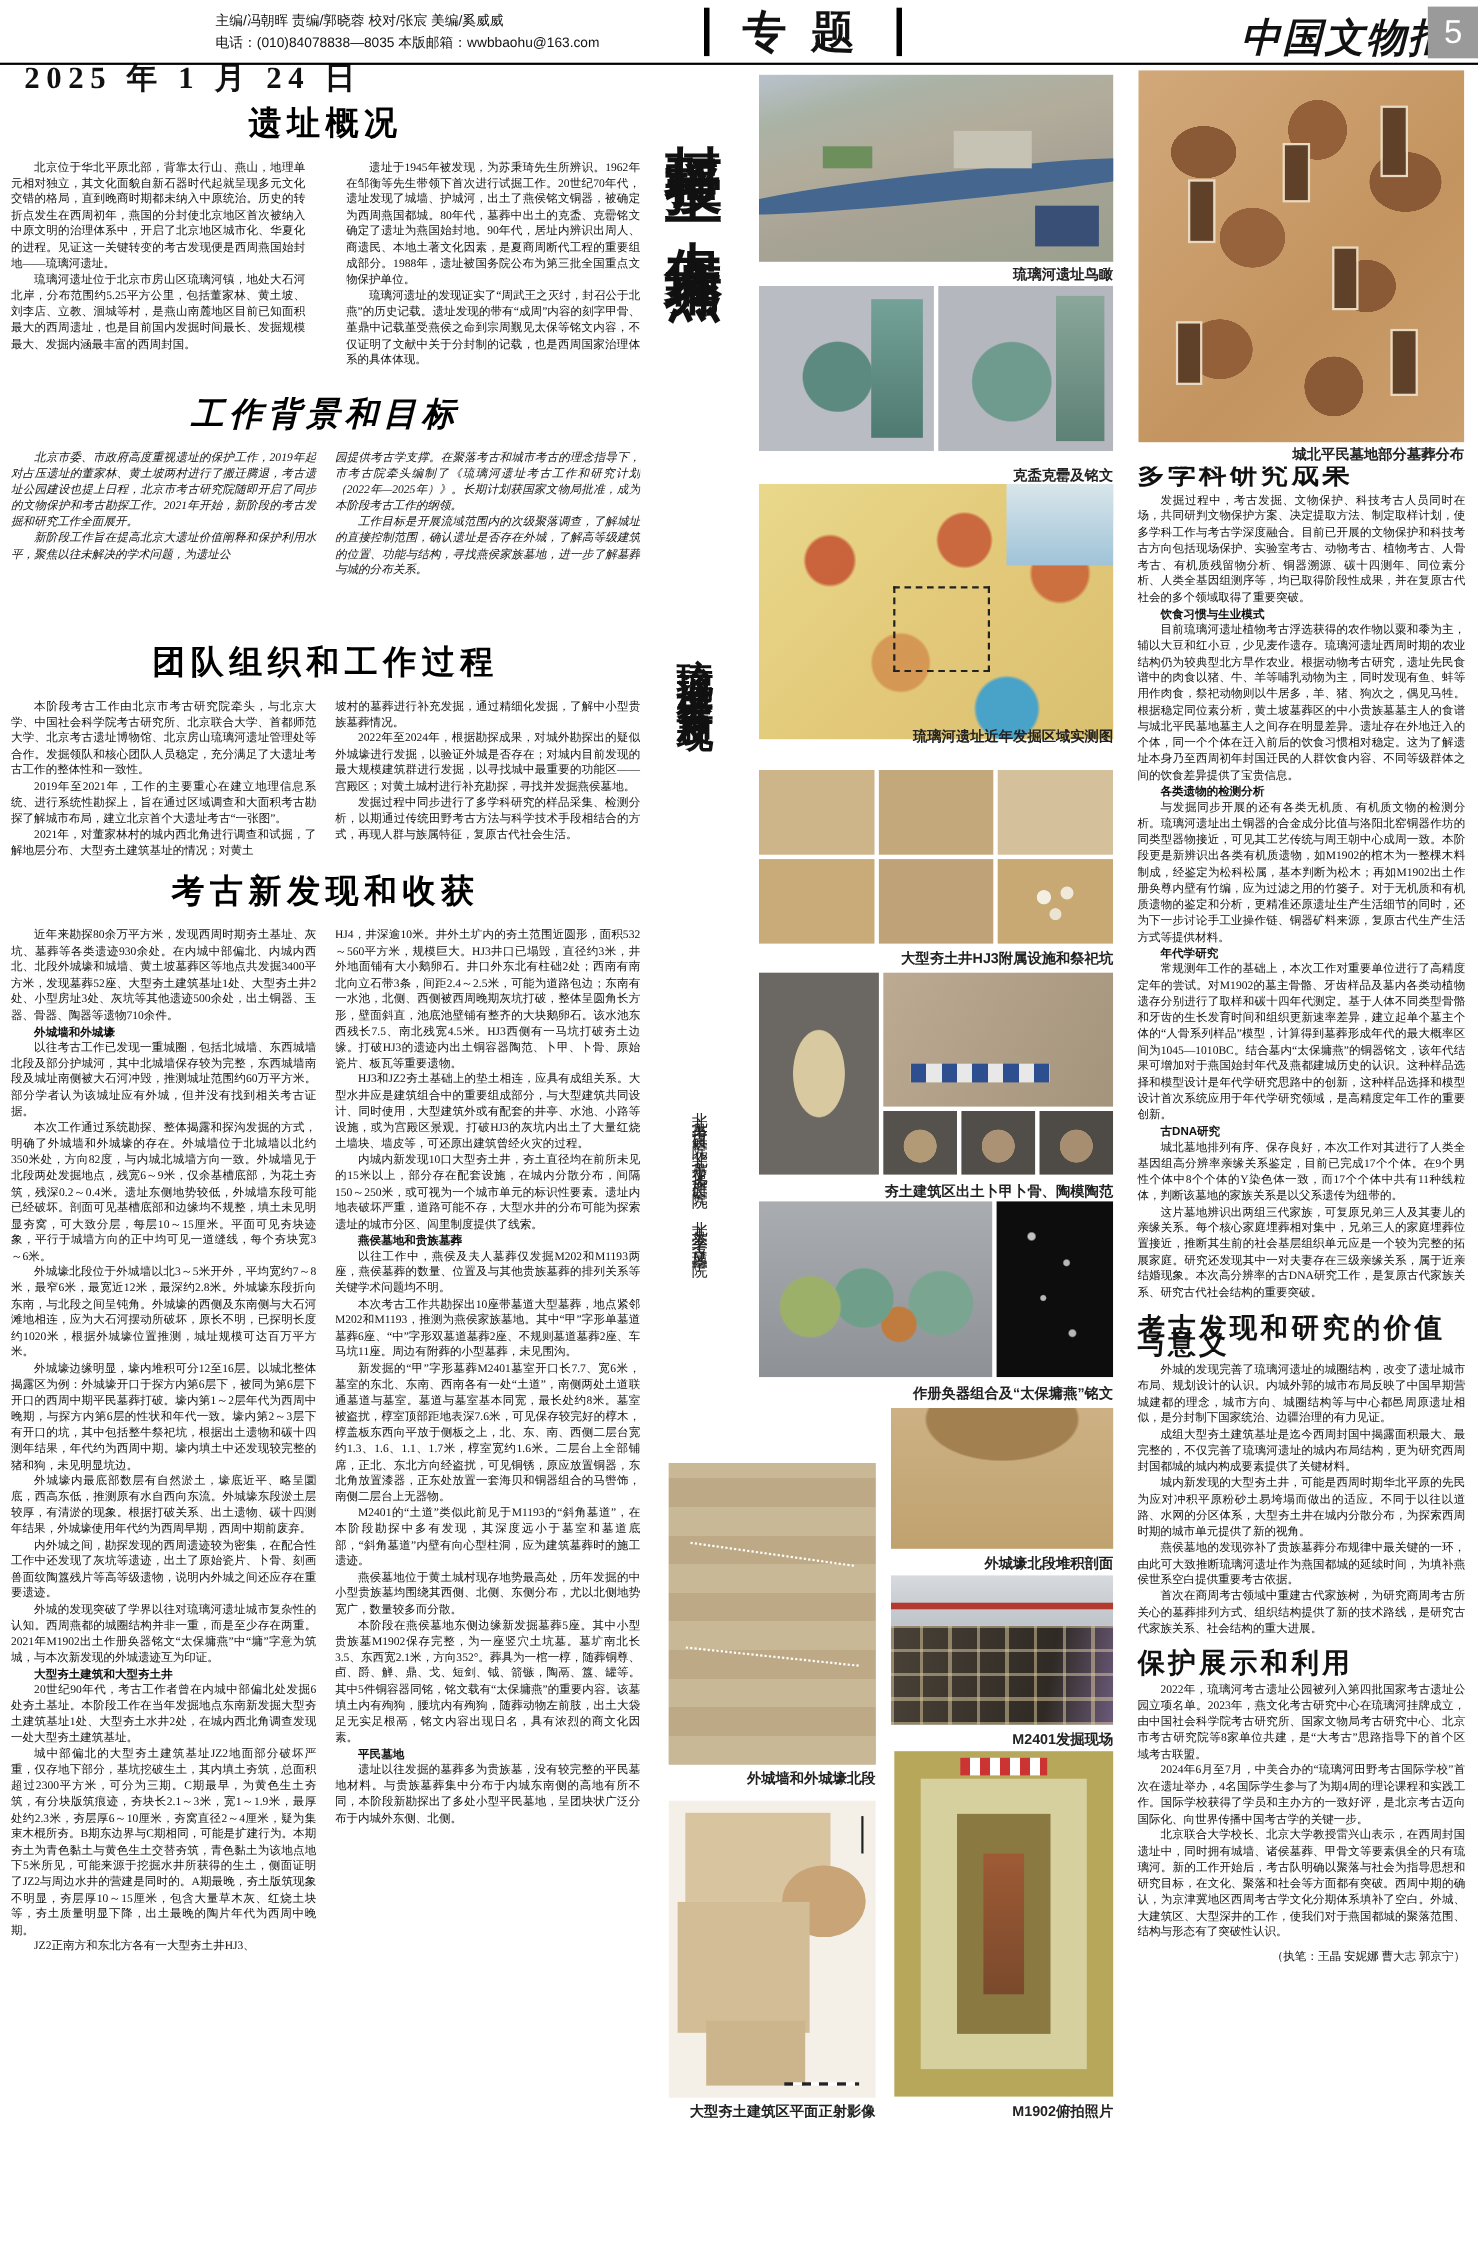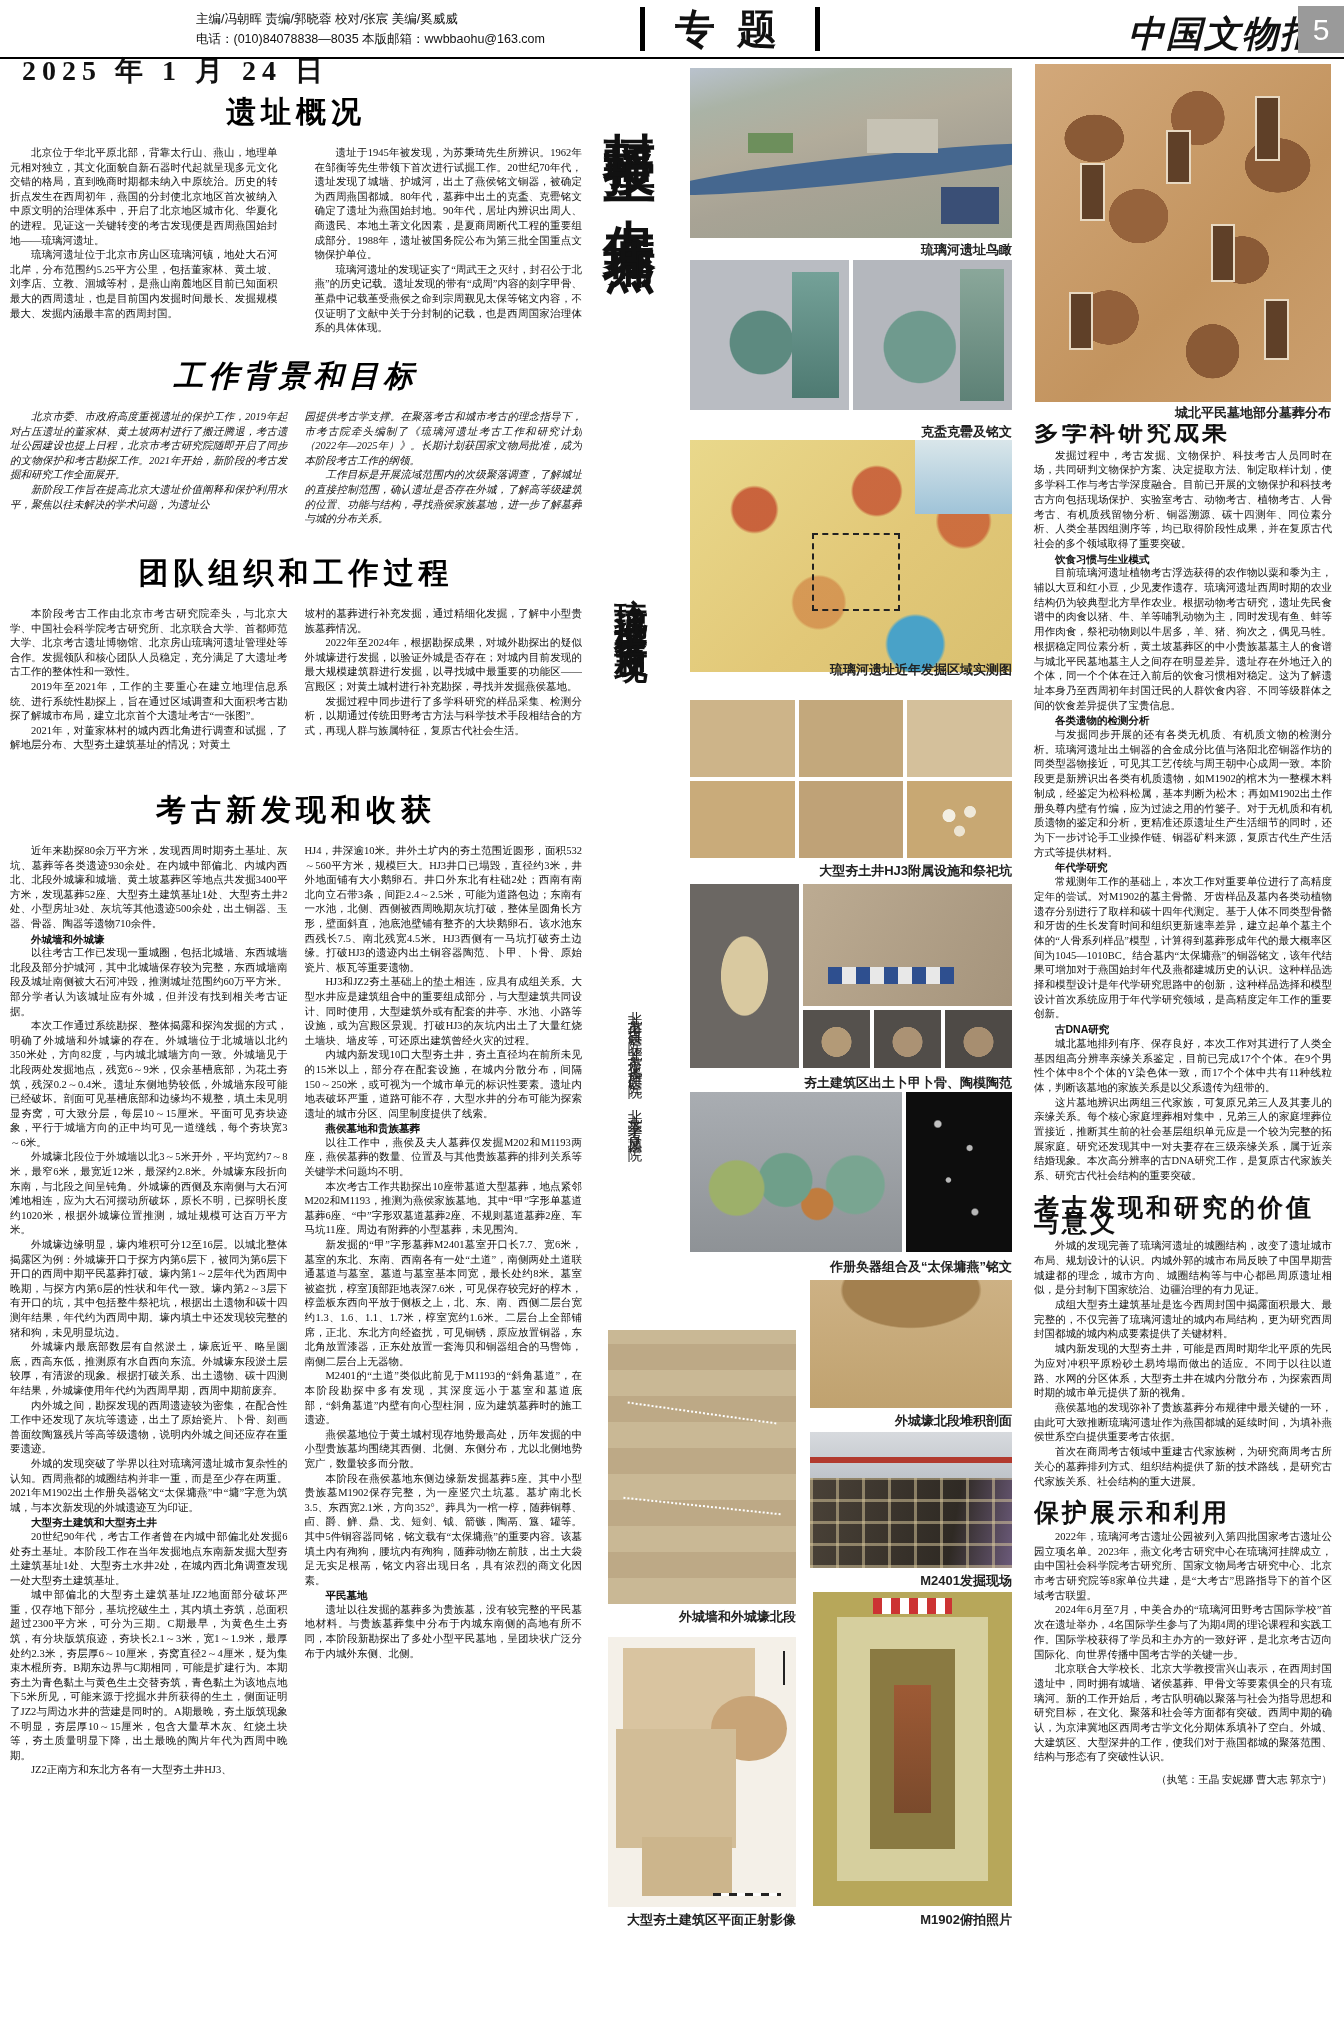--- a/index.html
+++ b/index.html
@@ -85,21 +85,21 @@
           <p class="blk-p">北京市委、市政府高度重视遗址的保护工作，2019年起对占压遗址的董家林、黄土坡两村进行了搬迁腾退，考古遗址公园建设也提上日程，北京市考古研究院随即开启了同步的文物保护和考古勘探工作。2021年开始，新阶段的考古发掘和研究工作全面展开。</p>
           <p class="blk-p">新阶段工作旨在提高北京大遗址价值阐释和保护利用水平，聚焦以往未解决的学术问题，为遗址公</p>
         </div>
       <div class="col" style="height:152px;">
           <p class="blk-cont">园提供考古学支撑。在聚落考古和城市考古的理念指导下，市考古院牵头编制了《琉璃河遗址考古工作和研究计划（2022年—2025年）》。长期计划获国家文物局批准，成为本阶段考古工作的纲领。</p>
           <p class="blk-p">工作目标是开展流域范围内的次级聚落调查，了解城址的直接控制范围，确认遗址是否存在外城，了解高等级建筑的位置、功能与结构，寻找燕侯家族墓地，进一步了解墓葬与城的分布关系。</p>
         </div>
     </div>
   </div>
 
-  <div class="section" style="top:553px;">
+  <div class="section" style="top:582px;">
     <h2>团队组织和工作过程</h2>
     <div class="cols">
       <div class="col" style="height:196px;">
           <p class="blk-p">本阶段考古工作由北京市考古研究院牵头，与北京大学、中国社会科学院考古研究所、北京联合大学、首都师范大学、北京考古遗址博物馆、北京房山琉璃河遗址管理处等合作。发掘领队和核心团队人员稳定，充分满足了大遗址考古工作的整体性和一致性。</p>
           <p class="blk-p">2019年至2021年，工作的主要重心在建立地理信息系统、进行系统性勘探上，旨在通过区域调查和大面积考古勘探了解城市布局，建立北京首个大遗址考古“一张图”。</p>
           <p class="blk-p">2021年，对董家林村的城内西北角进行调查和试掘，了解地层分布、大型夯土建筑基址的情况；对黄土</p>
         </div>
       <div class="col" style="height:196px;">
           <p class="blk-cont">坡村的墓葬进行补充发掘，通过精细化发掘，了解中小型贵族墓葬情况。</p>
           <p class="blk-p">2022年至2024年，根据勘探成果，对城外勘探出的疑似外城壕进行发掘，以验证外城是否存在；对城内目前发现的最大规模建筑群进行发掘，以寻找城中最重要的功能区——宫殿区；对黄土城村进行补充勘探，寻找并发掘燕侯墓地。</p>

